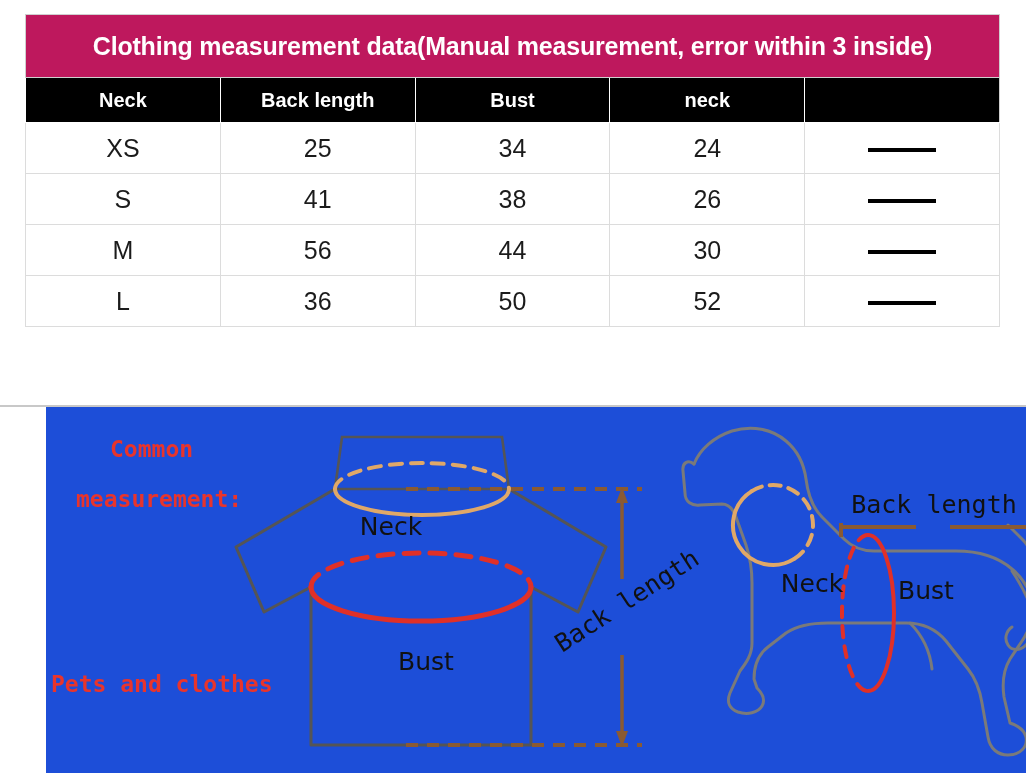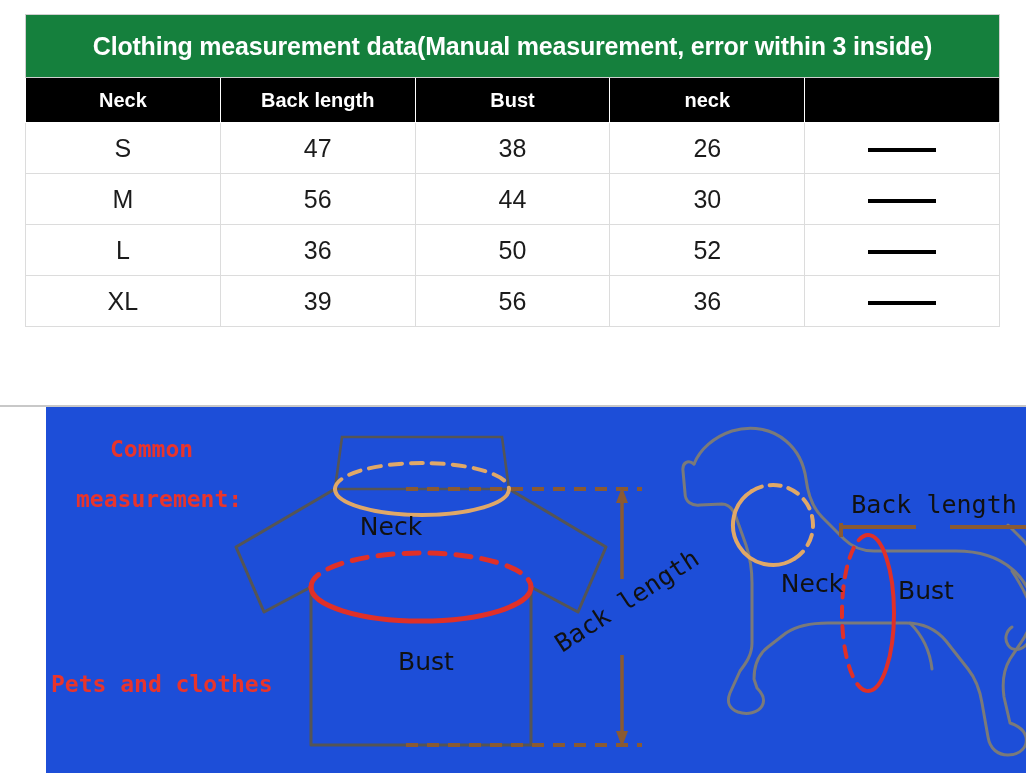--- a/index.html
+++ b/index.html
@@ -32,21 +32,21 @@
     top: 14px;
     width: 975px;
     border-collapse: collapse;
     table-layout: fixed;
   }
   table.size-table td, table.size-table th {
     padding: 0;
     margin: 0;
   }
   .title-cell {
-    background: #15803d;
+    background: #be185d;
     color: #ffffff;
     font-size: 25px;
     font-weight: bold;
     text-align: center;
     height: 62px;
     letter-spacing: -0.2px;
     border: 1px solid #cfcfcf;
   }
   .head-cell {
     background: #000000;
@@ -135,45 +135,45 @@
         </tr>
         <tr>
           <th class="head-cell" style="width:230px;">Neck</th>
           <th class="head-cell" style="width:177px;">Back length</th>
           <th class="head-cell" style="width:176px;">Bust</th>
           <th class="head-cell" style="width:164px;">neck</th>
           <th class="head-cell blank-head" style="width:228px;"></th>
         </tr>
 
         <tr>
+          <td class="body-cell">XS</td>
+          <td class="body-cell">25</td>
+          <td class="body-cell">34</td>
+          <td class="body-cell">24</td>
+          <td class="body-cell"><span class="dash-mark"></span></td>
+        </tr>
+        <tr>
           <td class="body-cell">S</td>
-          <td class="body-cell">47</td>
+          <td class="body-cell">41</td>
           <td class="body-cell">38</td>
           <td class="body-cell">26</td>
           <td class="body-cell"><span class="dash-mark"></span></td>
         </tr>
         <tr>
           <td class="body-cell">M</td>
           <td class="body-cell">56</td>
           <td class="body-cell">44</td>
           <td class="body-cell">30</td>
           <td class="body-cell"><span class="dash-mark"></span></td>
         </tr>
         <tr>
           <td class="body-cell">L</td>
           <td class="body-cell">36</td>
           <td class="body-cell">50</td>
           <td class="body-cell">52</td>
-          <td class="body-cell"><span class="dash-mark"></span></td>
-        </tr>
-        <tr>
-          <td class="body-cell">XL</td>
-          <td class="body-cell">39</td>
-          <td class="body-cell">56</td>
-          <td class="body-cell">36</td>
           <td class="body-cell"><span class="dash-mark"></span></td>
         </tr>
       </tbody>
     </table>
   </div>
 
   <div id="divider"></div>
 
   <div id="diagram-section">
     <svg id="diagram-svg" viewBox="0 0 1026 366" xmlns="http://www.w3.org/2000/svg">

